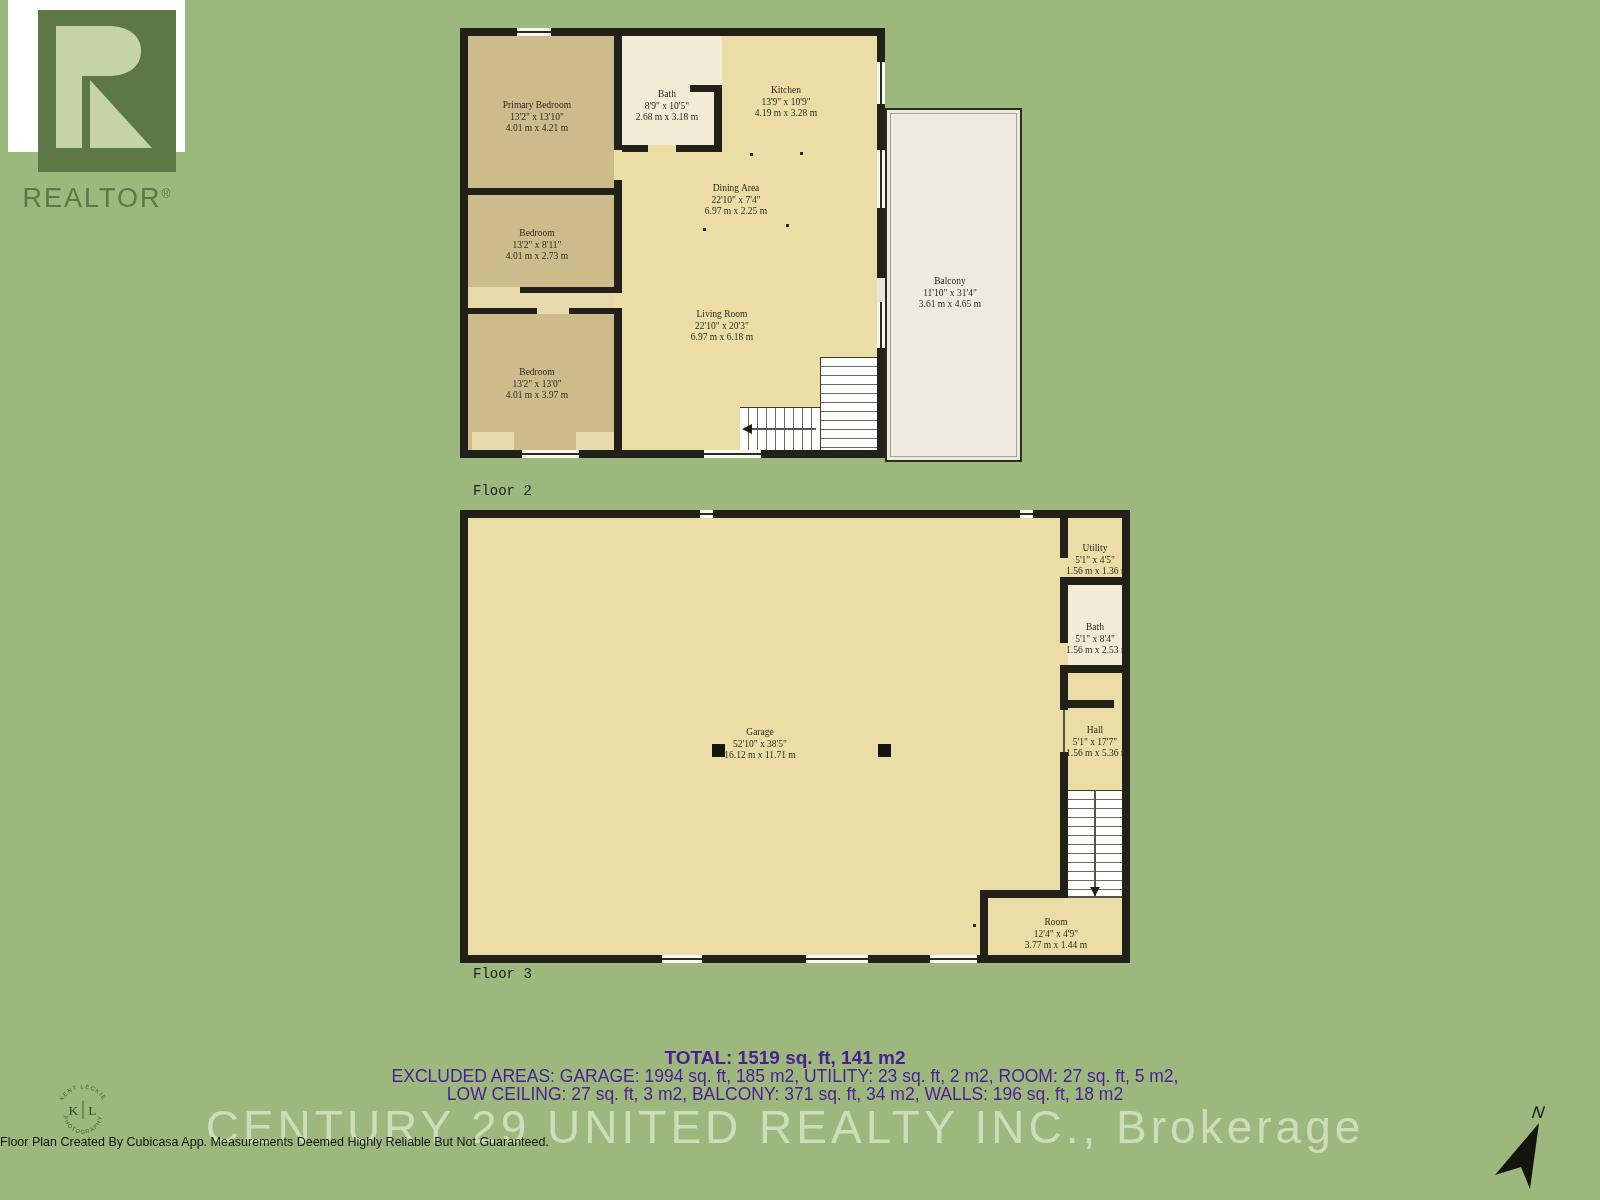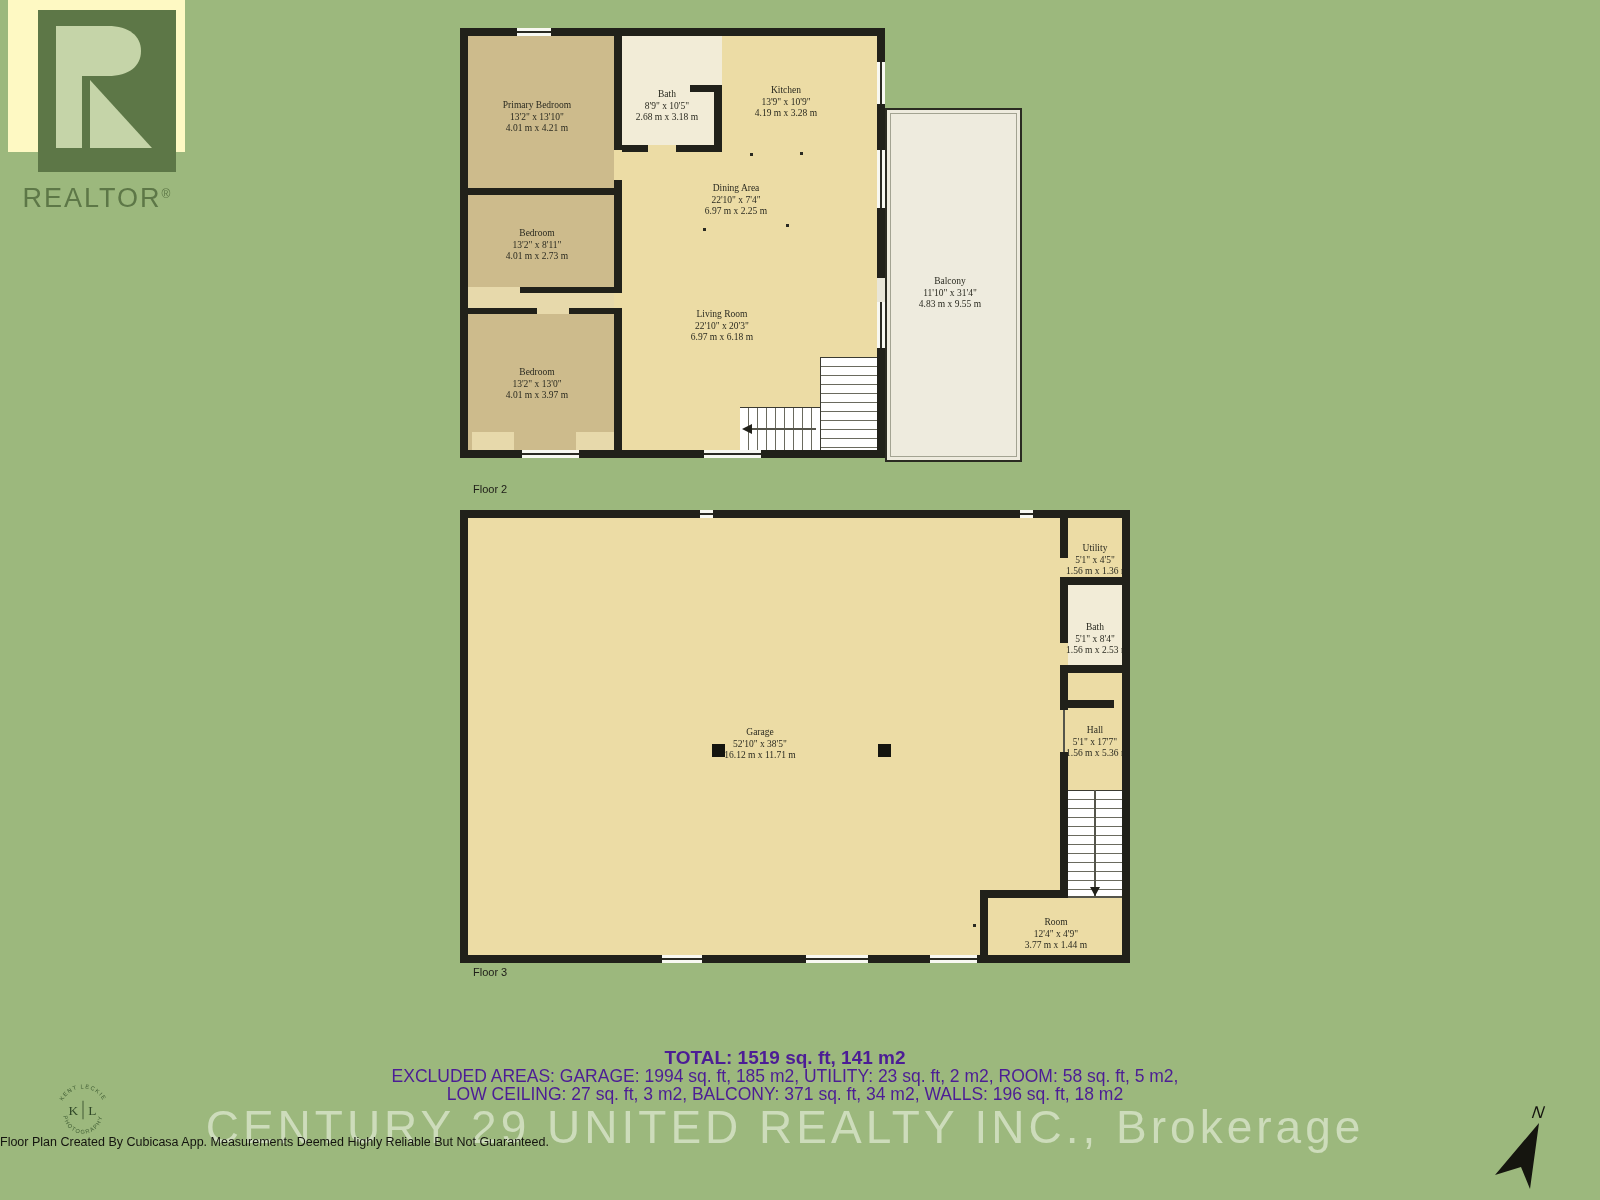--- a/index.html
+++ b/index.html
@@ -31,24 +31,24 @@
   .arrowD{position:absolute;z-index:26;width:0;height:0;
           border-left:5px solid transparent;border-right:5px solid transparent;border-top:9px solid #21211a}
   
   .balcony{position:absolute;z-index:6;background:#eeebde;border:2px solid #2b2b22}
   .balcony-inner{position:absolute;left:3px;top:3px;right:3px;bottom:3px;border:1px solid #a3a392}
   
   .rlabel{position:absolute;z-index:20;text-align:center;color:#2a2a20;
           font-family:Liberation Serif, serif;font-size:9.5px;line-height:11.5px;white-space:nowrap}
   .rlabel.ctr{transform:translateX(-50%)}
   .rlabel.clip{overflow:hidden}
-  .floor-tag{position:absolute;z-index:20;font-size:11px;color:#20201a;
-             font-family:Liberation Sans, sans-serif}
-  
-  .realtor-box{position:absolute;left:8px;top:0;width:177px;height:152px;background:#fef9c3;z-index:50}
+  .floor-tag{position:absolute;z-index:20;font-size:14px;color:#20201a;
+             font-family:Liberation Mono, monospace}
+  
+  .realtor-box{position:absolute;left:8px;top:0;width:177px;height:152px;background:#ffffff;z-index:50}
   .realtor-sq{position:absolute;left:30px;top:10px;width:138px;height:162px;background:#5d7747}
   .realtor-word{position:absolute;left:0;top:179px;width:177px;text-align:center;color:#5d7747;
                 font-size:27px;letter-spacing:2px;font-weight:500;line-height:30px}
   .realtor-word sup{font-size:12px;vertical-align:9px;letter-spacing:0}
   
   .summary{position:absolute;left:0;top:1048px;width:1570px;text-align:center;color:#4c1d95;z-index:20}
   .s-total{font-size:19px;font-weight:bold;line-height:20px}
   .s-line{font-size:17.5px;line-height:17.5px}
   .s-disc{position:absolute;left:0;top:1135px;width:1570px;text-align:left;
           font-size:12.5px;color:#14140f;z-index:20}
@@ -153,21 +153,21 @@
   <div>4.01 m x 2.73 m</div>
 </div>
 <div class="rlabel ctr" style="left:537px;top:367px">
   <div>Bedroom</div>
   <div>13'2" x 13'0"</div>
   <div>4.01 m x 3.97 m</div>
 </div>
 <div class="rlabel ctr" style="left:950px;top:276px">
   <div>Balcony</div>
   <div>11'10" x 31'4"</div>
-  <div>4.83 m x 9.55 m</div>
+  <div>3.61 m x 4.65 m</div>
 </div>
 <div class="floor-tag" style="left:473px;top:483px">Floor 2</div>
 
 <div class="fill f-main" style="left:468px;top:518px;width:654px;height:437px"></div>
 <div class="fill f-bath" style="left:1068px;top:585px;width:54px;height:80px"></div>
 
 <div class="stairsV" style="left:1068px;top:790px;width:54px;height:107px;border-left:none"></div>
 <div class="tline" style="left:1094px;top:790px;width:2px;height:107px"></div>
 <div class="tline" style="left:1068px;top:896px;width:54px;height:2px"></div>
 <div class="arrowD" style="left:1090px;top:887px"></div>
@@ -221,21 +221,21 @@
   <div>Room</div>
   <div>12'4" x 4'9"</div>
   <div>3.77 m x 1.44 m</div>
 </div>
 <div class="floor-tag" style="left:473px;top:966px">Floor 3</div>
 
 <div class="c21">CENTURY 29 UNITED REALTY INC., Brokerage</div>
 
 <div class="summary">
   <div class="s-total">TOTAL: 1519 sq. ft, 141 m2</div>
-  <div class="s-line">EXCLUDED AREAS: GARAGE: 1994 sq. ft, 185 m2, UTILITY: 23 sq. ft, 2 m2, ROOM: 58 sq. ft, 5 m2,</div>
+  <div class="s-line">EXCLUDED AREAS: GARAGE: 1994 sq. ft, 185 m2, UTILITY: 23 sq. ft, 2 m2, ROOM: 27 sq. ft, 5 m2,</div>
   <div class="s-line">LOW CEILING: 27 sq. ft, 3 m2, BALCONY: 371 sq. ft, 34 m2, WALLS: 196 sq. ft, 18 m2</div>
 </div>
 <div class="s-disc">Floor Plan Created By Cubicasa App. Measurements Deemed Highly Reliable But Not Guaranteed.</div>
 
 <svg class="kl-logo" width="66" height="66" viewBox="0 0 64 64">
   <defs>
     <path id="arcTop" d="M 10,34 A 22,22 0 0 1 54,34"></path>
     <path id="arcBot" d="M 13,37 A 19,19 0 0 0 51,37"></path>
   </defs>
   <text font-size="5.5" letter-spacing="1.2" fill="#3f5c33" font-family="Liberation Sans, sans-serif">

